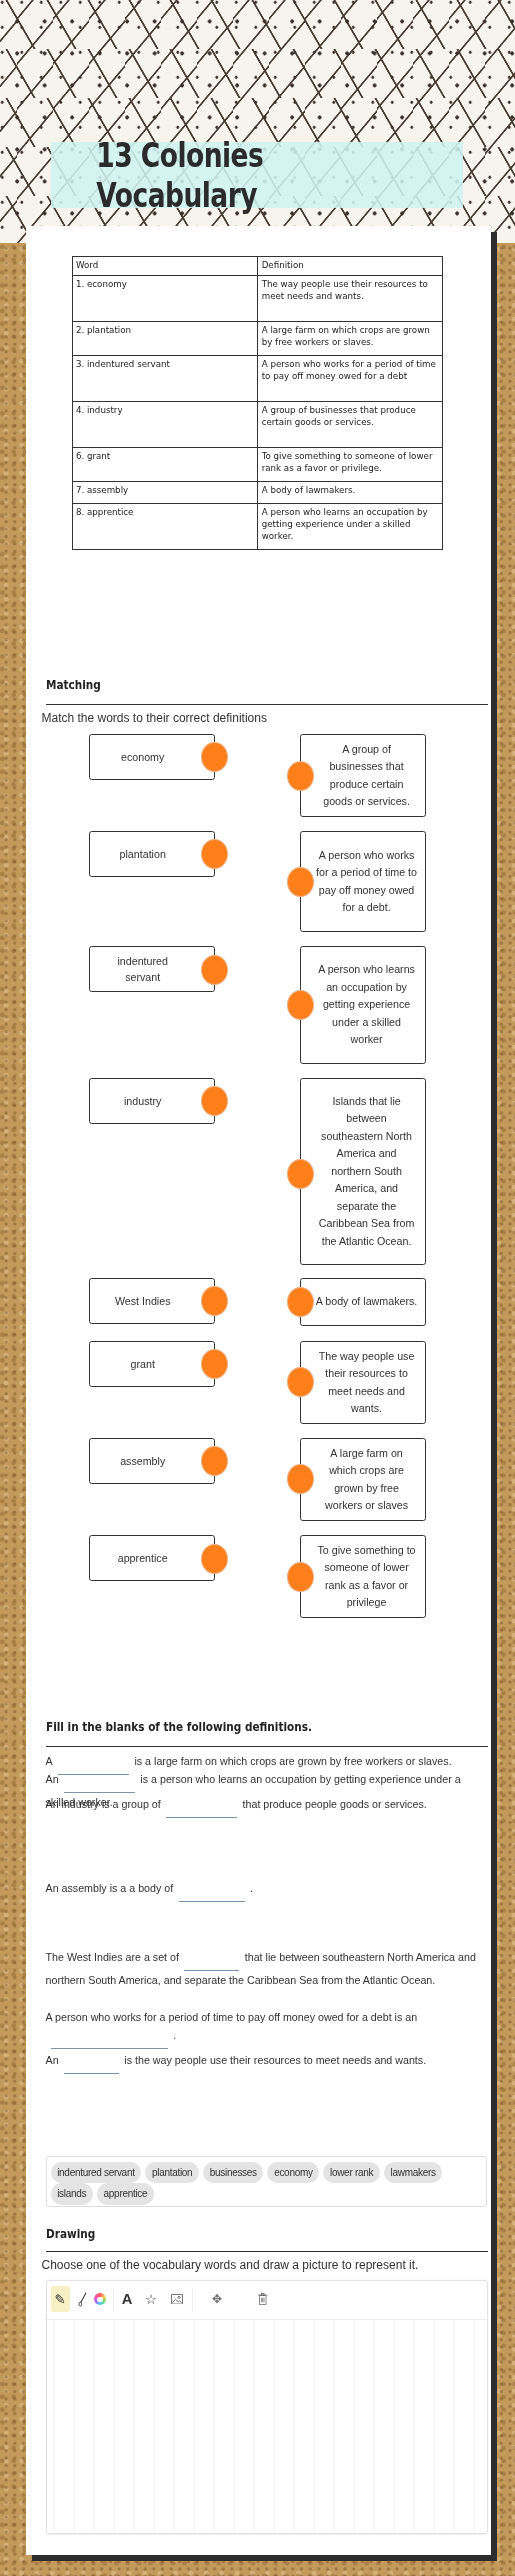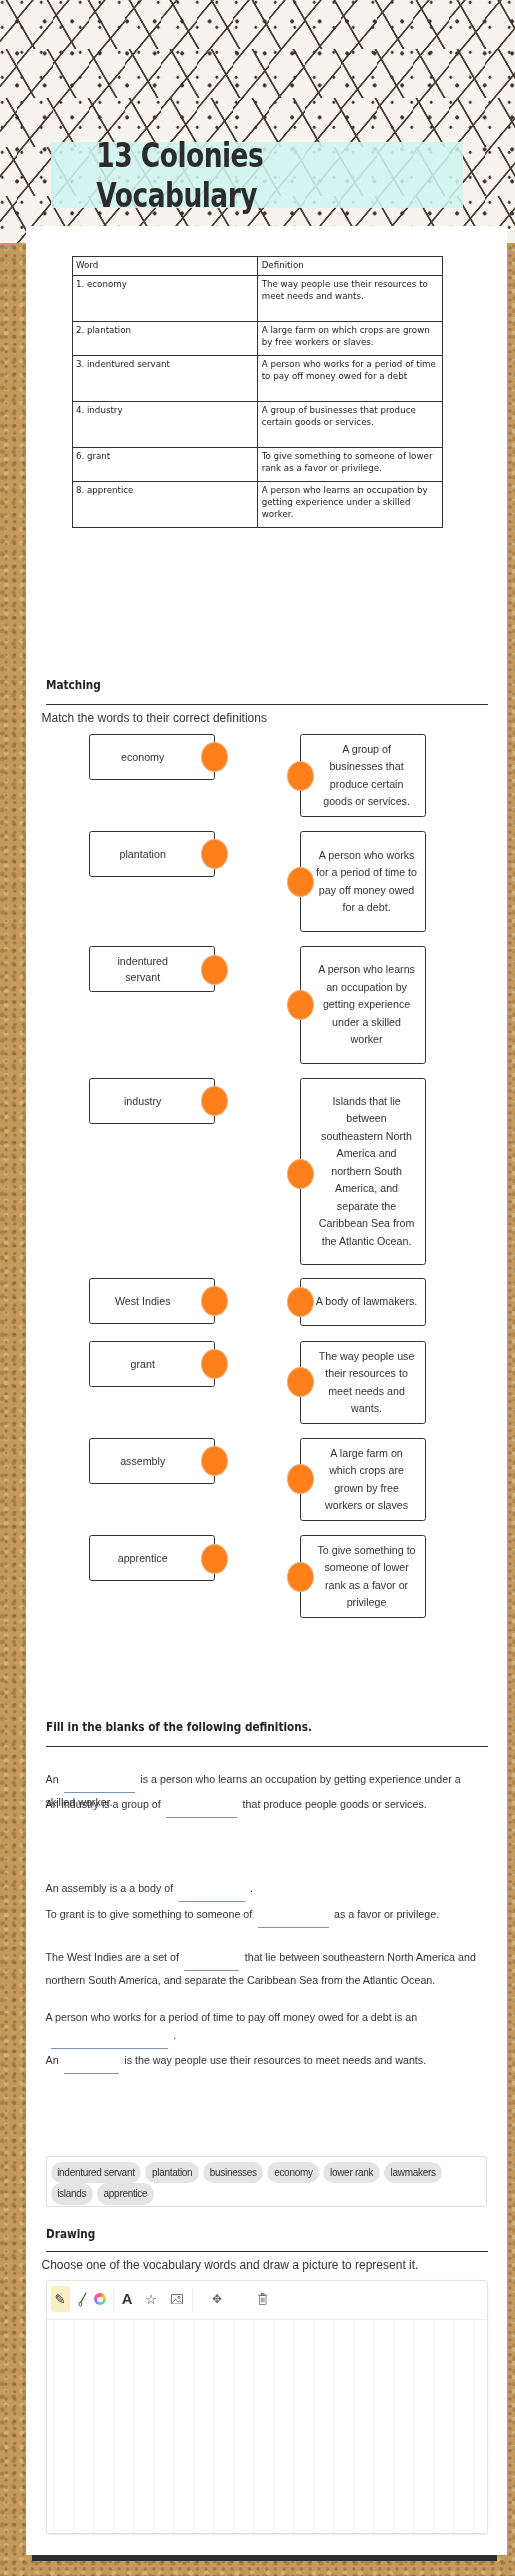--- a/index.html
+++ b/index.html
@@ -30,21 +30,21 @@
   }
   .title-band h1 {
     margin:0; font-family:"DejaVu Sans", sans-serif; font-weight:bold;
     font-size:34px; letter-spacing:-0.7px; color:#2b2b2b;
     transform: scaleX(0.78);
   }
   .card-shadow {
     position:absolute; left:32px; top:232px; width:465px; height:2329px; background:#2d2d2d;
   }
   .card {
-    position:absolute; left:25.5px; top:226px; width:465px; height:2329px; background:#fff;padding-left:16px;
+    position:absolute; left:25.5px; top:226px; width:465px; height:2329px; background:#fff;
   }
   
   table.vocab {
     position:absolute; left:46px; top:29.5px; width:371px; border-collapse:collapse;
     font-family:"DejaVu Sans", sans-serif; font-size:8.7px; color:#222;
   }
   table.vocab td {
     border:1px solid #333; vertical-align:top; padding:3.4px 3.4px; line-height:11.8px;
   }
   table.vocab td.c1 { width:178px; }
@@ -135,20 +135,24 @@
       <td>3. indentured servant</td>
       <td>A person who works for a period of time to pay off money owed for a debt</td>
     </tr>
     <tr style="height:46px">
       <td>4. industry</td>
       <td>A group of businesses that produce certain goods or services.</td>
     </tr>
     <tr style="height:34px">
       <td>6. grant</td>
       <td>To give something to someone of lower rank as a favor or privilege.</td>
+    </tr>
+    <tr style="height:21.5px">
+      <td>7. assembly</td>
+      <td>A body of lawmakers.</td>
     </tr>
     <tr style="height:46px">
       <td>8. apprentice</td>
       <td>A person who learns an occupation by getting experience under a skilled worker.</td>
     </tr>
   </tbody>
     </table>
 
   <div class="sec-title" style="top:451px">Matching</div>
   <div class="rule" style="top:478px"></div>
@@ -186,31 +190,31 @@
   <div class="dot" style="left:261px;top:764px"></div>
   <div class="dot" style="left:261px;top:933px"></div>
   <div class="dot" style="left:261px;top:1061px"></div>
   <div class="dot" style="left:261px;top:1141px"></div>
   <div class="dot" style="left:261px;top:1238px"></div>
   <div class="dot" style="left:261px;top:1336px"></div>
 
   <div class="sec-title" style="top:1493px">Fill in the blanks of the following definitions.</div>
   <div class="rule" style="top:1520px"></div>
 
+  <div class="fill" style="top:1526px">
+    <span>A</span><input class="blank" style="width: 67px;" value=""><span>is a large farm on which crops are grown by free workers or slaves.</span>
+  </div>
   <div class="fill" style="top:1569px">
     <span>An industry is a group of</span><input class="blank" style="width: 67px;" value=""><span>that produce people goods or services.</span>
   </div>
   <div class="fill" style="top:1544px">
     <span>An</span><input class="blank" style="width: 67px;" value=""><span>is a person who learns an occupation by getting experience under a skilled worker.</span>
   </div>
   <div class="fill" style="top:1653px">
     <span>An assembly is a a body of</span><input class="blank" style="width: 62px;" value=""><span>.</span>
-  </div>
-  <div class="fill" style="top:1679px">
-    <span>To grant is to give something to someone of</span><input class="blank" style="width: 67px;" value=""><span>as a favor or privilege.</span>
   </div>
   <div class="fill" style="top:1722px">
     <span>The West Indies are a set of</span><input class="blank" style="width: 51px;" value=""><span>that lie between southeastern North America and northern South America, and separate the Caribbean Sea from the Atlantic Ocean.</span>
   </div>
   <div class="fill" style="top:1782px">
     <span>A person who works for a period of time to pay off money owed for a debt is an</span><input class="blank" style="width: 113px;" value=""><span>.</span>
   </div>
   <div class="fill" style="top:1825px">
     <span>An</span><input class="blank" style="width: 51px;" value=""><span>is the way people use their resources to meet needs and wants.</span>
   </div>

